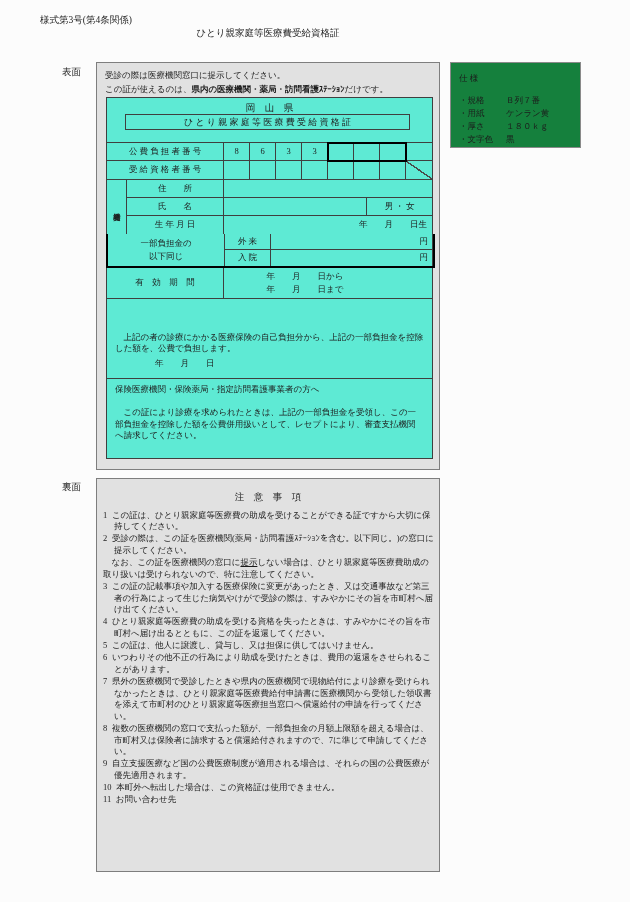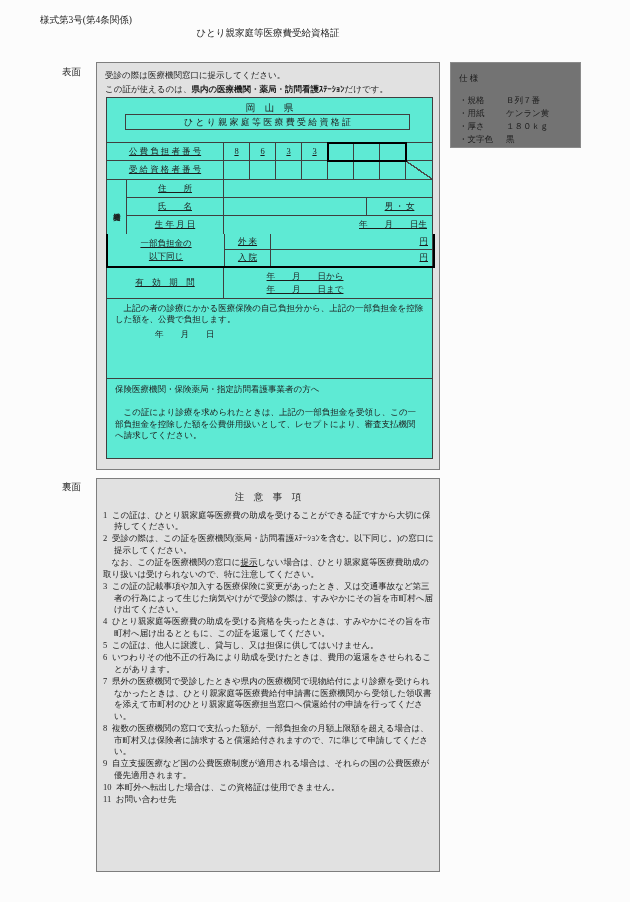--- a/index.html
+++ b/index.html
@@ -29,21 +29,21 @@
   .card {
     background:#e1e1e1;
     border:1px solid #7e7e7e;
   }
   .front-card { left:96px; top:62px; width:344px; height:408px; }
   .back-card  { left:96px; top:478px; width:344px; height:394px; }
 
   
   .spec-box {
     left:450px; top:62px; width:131px; height:86px;
-    background:#737373; border:1px solid #8a8a8a;
+    background:#15803d; border:1px solid #8a8a8a;
     padding:10px 0 0 8px; font-size:8.5px;
   }
   .spec-title { margin-bottom:10px; }
   .spec-item { display:flex; line-height:13px; }
   .spec-item .sl { width:47px; }
 
   
   .front-notice1 { left:8px; top:7px; }
   .front-notice2 { left:8px; top:21px; }
   .front-notice2 b { font-weight:bold; }
@@ -60,21 +60,21 @@
     position:absolute; left:18px; top:16px; width:285px; height:16px;
     border:1px solid #3f3f3f;
     display:flex; align-items:center; justify-content:center;
     font-size:9px;
     text-align:right;
   }
 
   .bands { position:absolute; left:0; top:44px; width:100%; }
 
   .band { position:relative; width:100%; border-top:1px solid #3f3f3f; }
-  .cell { border-right:1px solid #3f3f3f; display:flex; align-items:center; justify-content:center; overflow:hidden;text-decoration:underline; }
+  .cell { border-right:1px solid #3f3f3f; display:flex; align-items:center; justify-content:center; overflow:hidden; }
   .cell.noR { border-right:none;text-align:center; }
   .cell.bB { border-bottom:1px solid #3f3f3f; }
 
   
   .bandB { display:grid; grid-template-columns:117px repeat(7,26px) 1fr; grid-auto-rows:18px; }
   .thick-group {
     position:absolute; left:220px; top:-1px; width:80px; height:20px;
     border:2px solid #000; pointer-events:none;
   }
   .diag {
@@ -104,21 +104,21 @@
   .bandE { display:grid; grid-template-columns:117px 46px 1fr; grid-auto-rows:16px;
            border:2px solid #000; border-top:none; margin:0 -1px; width:329px; }
   .cap-label { grid-row:1 / span 2; flex-direction:column; line-height:13px; border-right:1px solid #3f3f3f; }
 
   
   .bandF { display:grid; grid-template-columns:117px 1fr; grid-auto-rows:30px; border-top:none; }
   .valid-cell { flex-direction:column; line-height:13px; padding-right:46px; }
 
   
   .statement { height:80px; padding:4px 8px 0 8px; }
-  .statement p { text-indent:1em; }
+  .statement p { text-indent:1em;margin-top:29px; }
   .issue-date { margin-top:3px; padding-left:40px; }
 
   
   .provider { height:67px; padding:5px 8px 0 8px; }
   .provider-text { margin-top:12px; text-indent:1em; }
 
   
   .notes-title { position:absolute; left:0; top:12px; width:100%; text-align:center; font-size:9.5px; }
   .notes { position:absolute; left:6px; top:30px; width:332px; }
   .note { padding-left:1.3em; text-indent:-1.3em; line-height:11.6px; margin-top:0.6px; }

